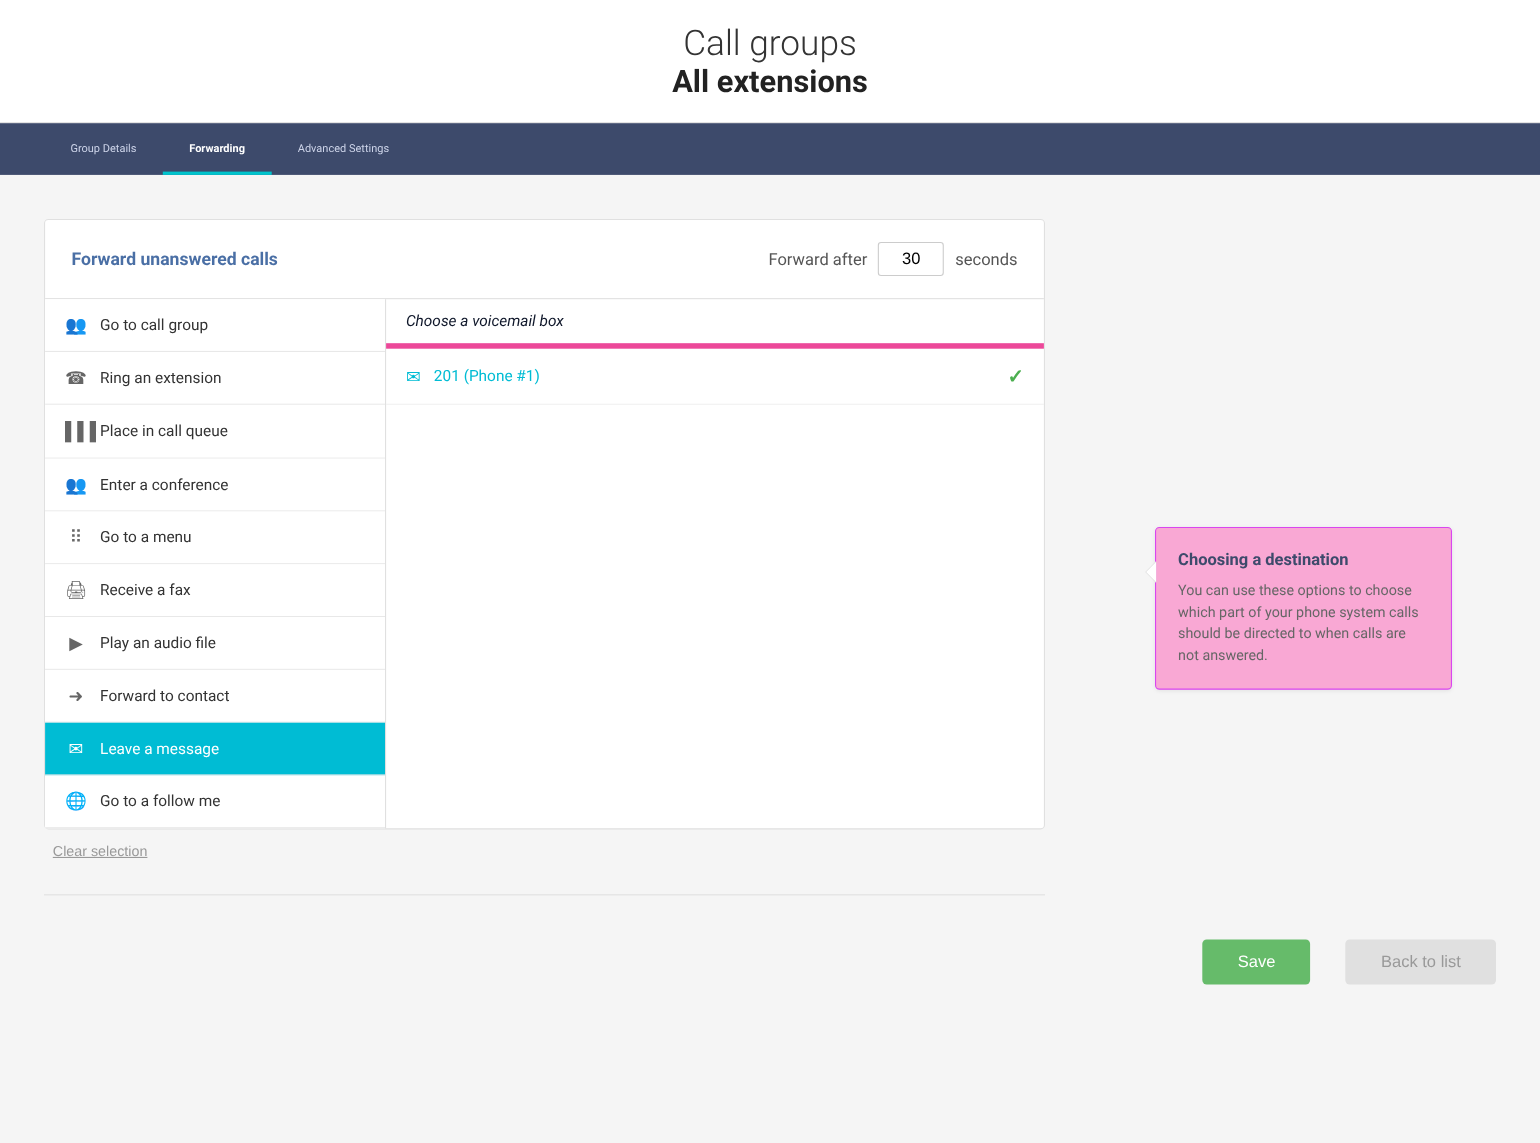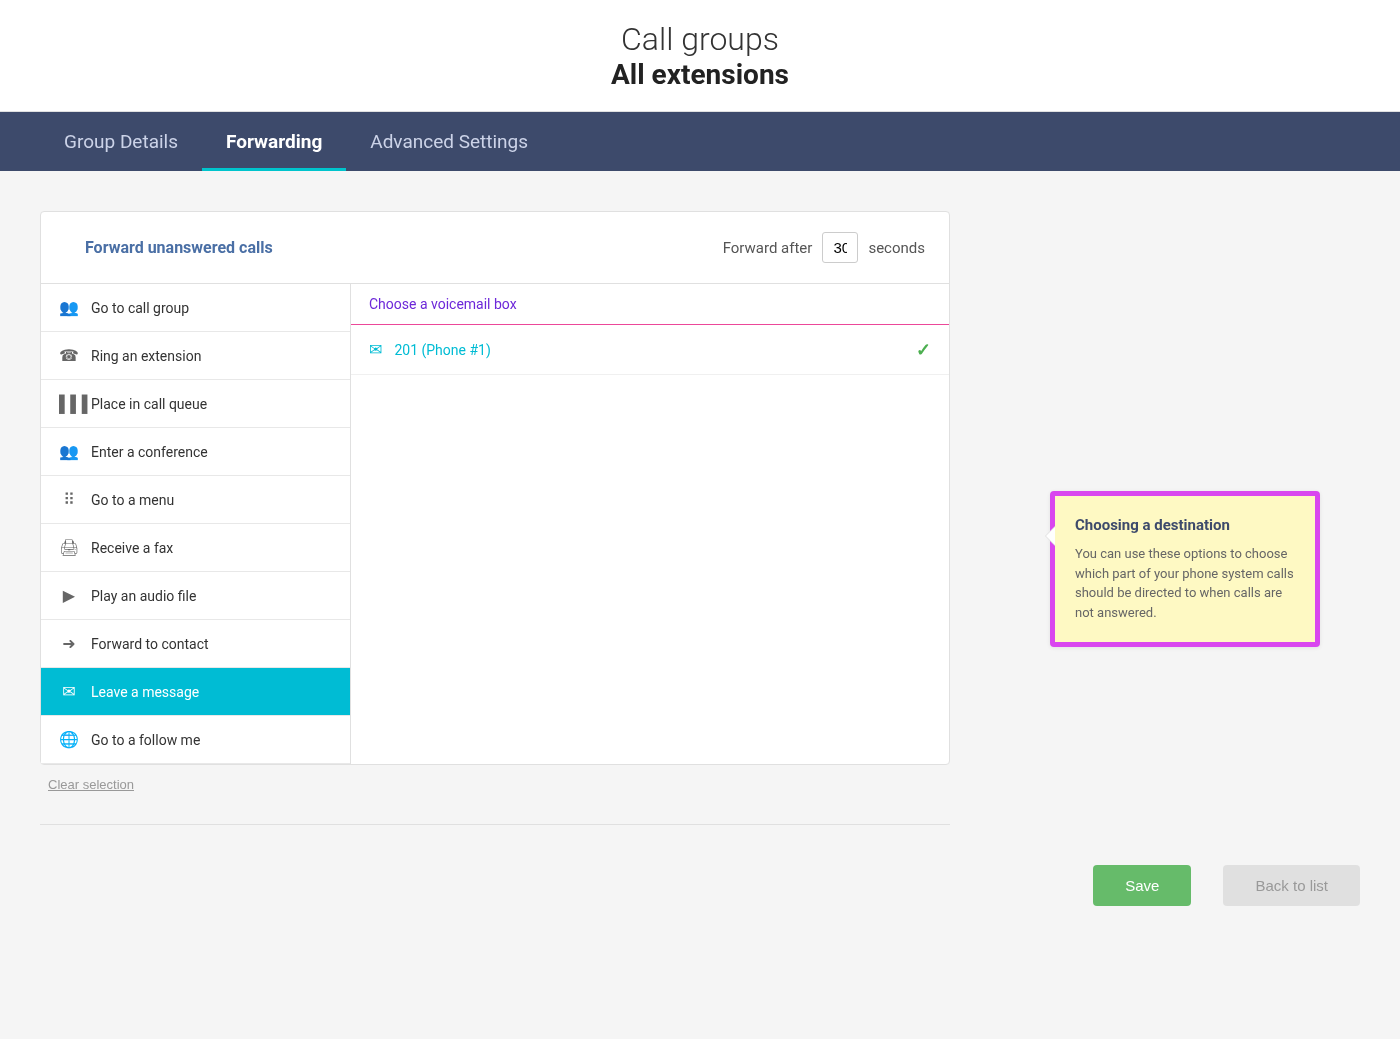--- a/index.html
+++ b/index.html
@@ -33,21 +33,21 @@
 
     
     .nav-tabs {
       background: #3d4a6b;
       display: flex;
       padding: 0 40px;
     }
     .nav-tab {
       padding: 18px 24px;
       color: #ccd3e8;
-      font-size: 19px;
+      font-size: 10px;
       cursor: pointer;
       position: relative;
       text-decoration: none;
       display: block;
     }
     .nav-tab.active {
       color: #fff;
       font-weight: 700;
     }
     .nav-tab.active::after {
@@ -78,31 +78,30 @@
       padding: 20px 24px;
       border-bottom: 1px solid #e0e0e0;
       display: flex;
       align-items: center;
       justify-content: space-between;
     }
     .card-header-title {
       font-size: 16px;
       font-weight: 700;
       color: #4a6fa5;
-      margin-left: 20px;
     }
     .forward-after-control {
       display: flex;
       align-items: center;
       gap: 10px;
       font-size: 15px;
       color: #555;
     }
     .forward-after-input {
-      width: 36px;
+      width: 60px;
       padding: 6px 10px;
       border: 1px solid #ccc;
       border-radius: 3px;
       font-size: 15px;
       text-align: center;
     }
     .seconds-label {
       font-size: 15px;
       color: #555;
     }
@@ -143,22 +142,23 @@
     }
 
     
     .right-panel {
       flex: 1;
       padding: 0;
     }
     .voicemail-header {
       padding: 12px 18px;
       font-size: 14px;
-      color: #6d28d9;
-      border-bottom: 1px solid #ec4899;
+      color: #0f172a;
+      border-bottom: 5px solid #ec4899;
+      font-style: italic;
     }
     .voicemail-item {
       padding: 14px 18px;
       display: flex;
       align-items: center;
       gap: 12px;
       font-size: 14px;
       color: #333;
       border-bottom: 1px solid #f0f0f0;
     }
@@ -191,22 +191,22 @@
       cursor: pointer;
       text-decoration: underline;
     }
 
     
     .info-box {
       position: absolute;
       right: 40px;
       top: 280px;
       width: 270px;
-      background: #fef9c3;
-      border: 5px solid #d946ef;
+      background: #f9a8d4;
+      border: 1px solid #d946ef;
       border-radius: 4px;
       padding: 20px;
       box-shadow: 0 1px 4px rgba(0,0,0,0.08);
     }
     .info-box::before {
       content: '';
       position: absolute;
       left: -10px;
       top: 30px;
       width: 0;

